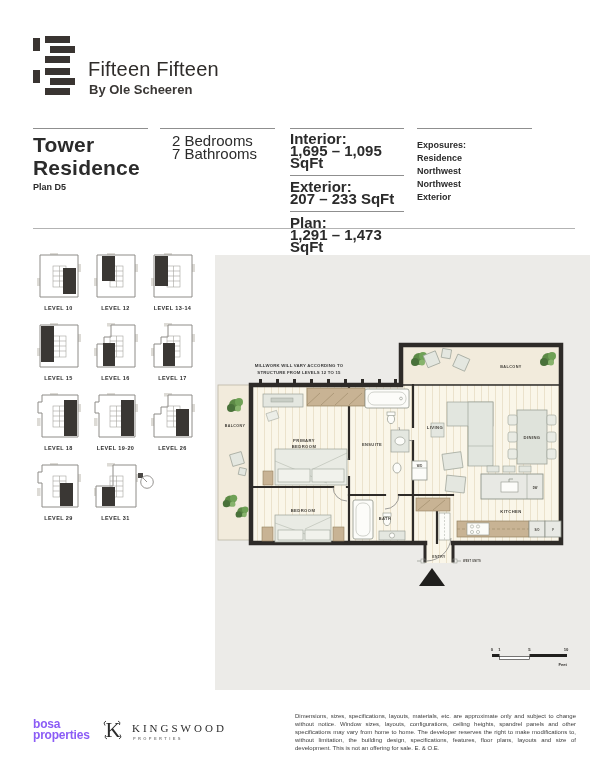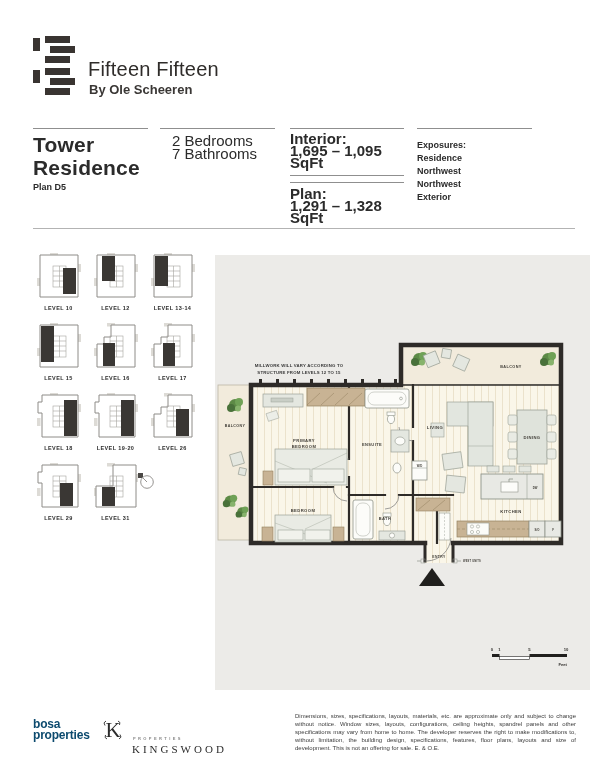--- a/index.html
+++ b/index.html
@@ -30,23 +30,23 @@
   .levels-grid{left:30px;top:252px;width:172px;display:grid;grid-template-columns:repeat(3,57px);grid-auto-rows:70px;position:absolute;}
   .thumb-cell{display:flex;flex-direction:column;align-items:center;}
   .thumb-svg{width:46px;height:50px;}
   .thumb-label{font-size:5.5px;font-weight:700;letter-spacing:0.4px;margin-top:3px;color:#2b2b2b;white-space:nowrap;}
   .compass{left:137px;top:472px;}
 
   
   .plan-panel{left:215px;top:255px;width:375px;height:435px;}
 
   
-  .bosa{left:33px;top:719px;font-size:12px;font-weight:800;line-height:10.5px;letter-spacing:-0.2px;color:#0c4a6e;}
+  .bosa{left:33px;top:719px;font-size:12px;font-weight:800;line-height:10.5px;letter-spacing:-0.2px;color:#8b5cf6;}
   .kw-mark{left:100px;top:716px;}
-  .kw-text{left:132px;top:722px;font-family:"Liberation Serif",serif;font-size:11px;letter-spacing:3px;color:#2b2b2b;margin-top:21px;}
+  .kw-text{left:132px;top:722px;font-family:"Liberation Serif",serif;font-size:11px;letter-spacing:3px;color:#2b2b2b;}
   .kw-sub{left:133px;top:736px;font-family:"Liberation Sans",sans-serif;font-size:4px;letter-spacing:2.4px;color:#8a8a8a;font-weight:600;}
   .disclaimer{left:295px;top:712px;width:281px;font-size:6px;line-height:8px;color:#3c3c3c;text-align:justify;}
 </style>
 </head>
 <body>
 
 <svg class="abs logo-mark" width="44" height="60" viewBox="0 0 44 60">
   <g fill="#393431">
     <rect x="0" y="2" width="7" height="13"></rect>
     <rect x="12" y="0" width="25" height="7"></rect>
@@ -77,24 +77,28 @@
   <div>2 Bedrooms</div>
   <div>7 Bathrooms</div>
 </div>
 
 <div class="abs areas">
   <div class="area-sec">
     <div>Interior:</div>
     <div>1,695 – 1,095 SqFt</div>
   </div>
   <div class="area-rule"></div>
+  <div class="area-sec">
+    <div>Exterior:</div>
+    <div>207 – 233 SqFt</div>
+  </div>
   <div class="area-rule"></div>
   <div class="area-sec">
     <div>Plan:</div>
-    <div>1,291 – 1,328 SqFt</div>
+    <div>1,291 – 1,473 SqFt</div>
   </div>
 </div>
 
 <div class="abs exposures">
   <div>Exposures:</div>
   <div>Residence</div>
   <div>Northwest</div>
   <div>Northwest</div>
   <div>Exterior</div>
 </div>

